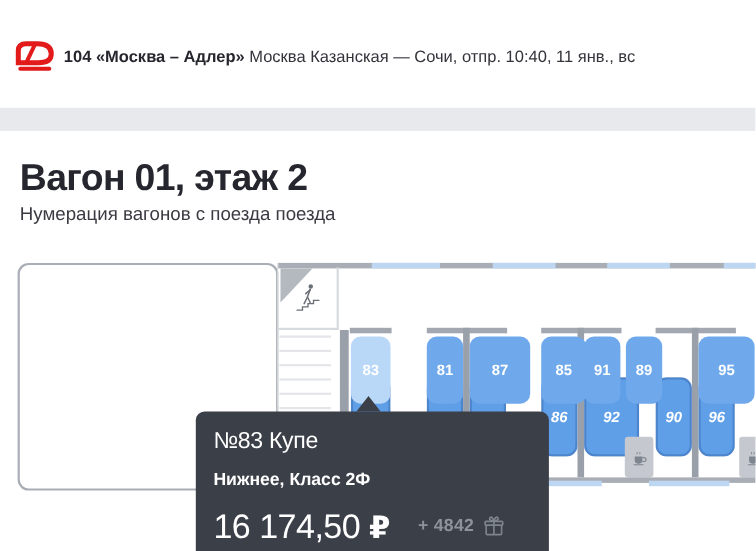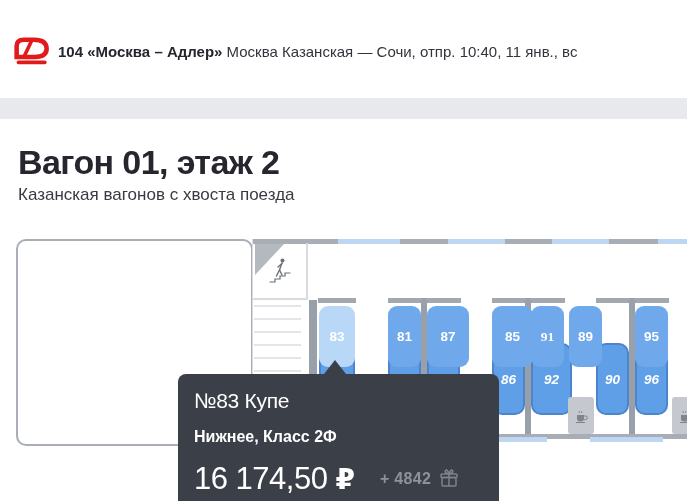--- a/index.html
+++ b/index.html
@@ -61,21 +61,21 @@
     <path d="M12 25 L21 6" stroke="#e21a1a" stroke-width="4"></path>
     <rect x="4" y="29" width="33" height="4" rx="2" fill="#e21a1a"></rect>
   </svg>
   <div class="hdr">
     <b>104 «Москва – Адлер»</b>
     <span>Москва Казанская — Сочи, отпр. 10:40, 11 янв., вс</span>
   </div>
   <div class="gray-band"></div>
 
   <div class="h1 top">Вагон 01, этаж 2</div>
-  <div class="subtitle">Казанская вагонов с хвоста поезда</div>
+  <div class="subtitle">Нумерация вагонов с поезда поезда</div>
 
   <div>
     <div class="nose"></div>
     <div class="vline-left"></div>
 
     <div class="band top"></div>
     <div class="win" style="left:338px;top:215px;width:62px;"></div>
     <div class="win" style="left:448px;top:215px;width:57px;"></div>
     <div class="win" style="left:552px;top:215px;width:57px;"></div>
     <div class="win" style="left:658px;top:215px;width:29px;"></div>
@@ -108,49 +108,49 @@
     <div class="vdiv" style="left:421px;"></div>
     <div class="vdiv" style="left:525px;"></div>
     <div class="vdiv" style="left:629px;"></div>
 
     <div class="seat b" style="left:319px;width:36px;"></div>
     <div class="seat b" style="left:388px;width:33px;"></div>
     <div class="seat b" style="left:427px;width:33px;"></div>
     <div class="seat b" style="left:492px;width:33px;">
       <span>86</span>
       </div>
-    <div class="seat b" style="left:531px;width:41px;">
+    <div class="seat b" style="left:531px;width:50px;">
       <span>92</span>
       </div>
     <div class="seat b" style="left:596px;width:33px;">
       <span>90</span>
       </div>
     <div class="seat b" style="left:635px;width:33px;">
       <span>96</span>
       </div>
 
     <div class="seat t hover" style="left:319px;width:36px;">
       <span>83</span>
       </div>
     <div class="seat t" style="left:388px;width:33px;">
       <span>81</span>
       </div>
-    <div class="seat t" style="left:427px;width:42px;">
+    <div class="seat t" style="left:427px;width:55px;">
       <span>87</span>
       </div>
     <div class="seat t" style="left:492px;width:41px;">
       <span>85</span>
       </div>
-    <div class="seat t" style="left:531px;width:33px;font-family:Liberation Serif, serif;">
+    <div class="seat t" style="left:531px;width:33px;">
       <span>91</span>
       </div>
     <div class="seat t" style="left:569px;width:33px;">
       <span>89</span>
       </div>
-    <div class="seat t" style="left:635px;width:33px;">
+    <div class="seat t" style="left:635px;width:51px;">
       <span>95</span>
       </div>
 
     <div class="tea" style="left:568px;">
       <svg width="16" height="16" viewBox="0 0 16 16">
         <g stroke="#7e858e" fill="#7e858e">
           <path d="M4 7 h7 v3.5 a3 3 0 0 1 -3 3 h-1 a3 3 0 0 1 -3 -3 Z" stroke="none"></path>
           <path d="M11 8 h1.5 a1.8 1.8 0 0 1 0 3.6 H11" fill="none" stroke-width="1"></path>
           <path d="M3 14.5 h9" stroke-width="1" fill="none"></path>
           <path d="M6 3 q.8 1 0 2 M8.5 3 q.8 1 0 2" fill="none" stroke-width=".9"></path>

